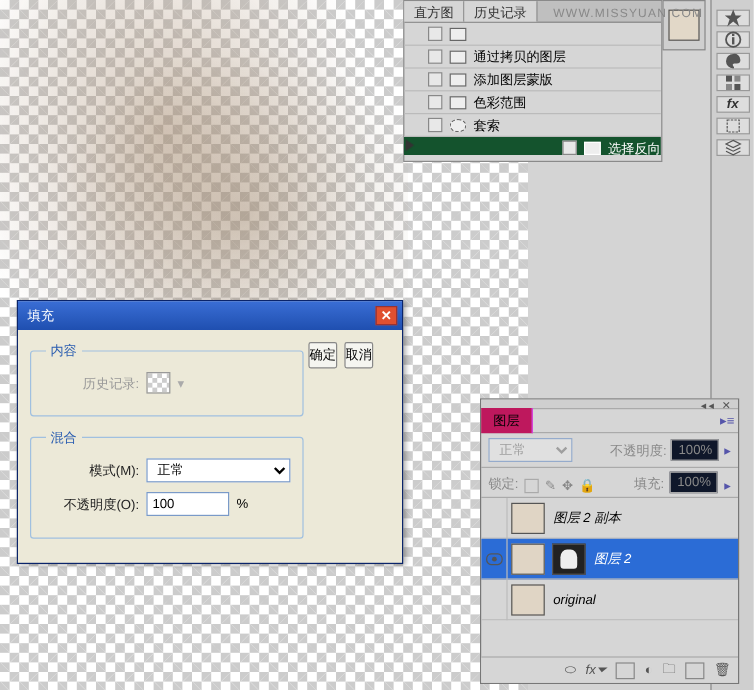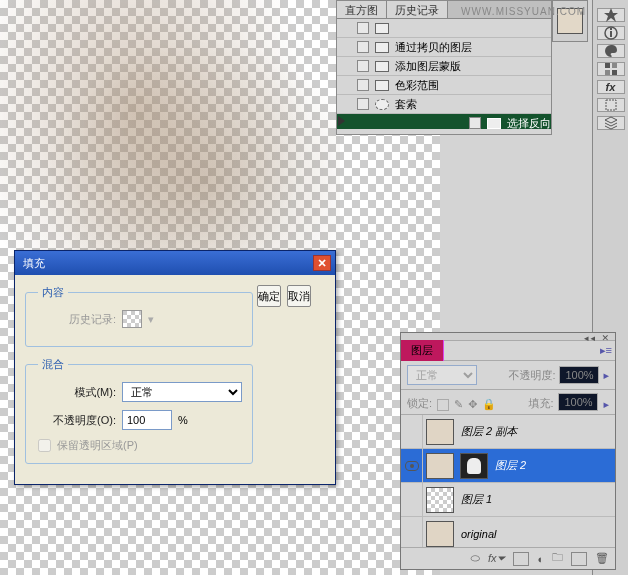--- a/index.html
+++ b/index.html
@@ -230,27 +230,23 @@
         </div>
       </fieldset>
       <fieldset>
         <legend>混合</legend>
         <div class="form-row">
           <span class="form-label">模式(M):</span>
           <select><option>正常</option></select>
         </div>
         <div class="form-row">
           <span class="form-label">不透明度(O):</span>
-          <input type="text" style="width: 50px;" value="100">
+          <input type="text" style="width: 69px;" value="100">
           <span>%</span>
         </div>
-        <label class="chk">
-          <input type="checkbox" disabled="" style="">
-          <span>保留透明区域(P)</span>
-        </label>
       </fieldset>
     </div>
     <div class="dialog-right">
       <div class="dlg-btn">确定</div>
       <div class="dlg-btn">取消</div>
     </div>
   </div>
 </div>
 
 <div class="layers-panel">
@@ -288,25 +284,20 @@
     <div class="layer-row sel">
       <div class="vis-col">
           <span class="eye"></span>
         </div>
       <span class="thumb"></span>
       <span class="thumb mask"></span>
       <span class="layer-name">图层 2</span>
     </div>
     <div class="layer-row">
       <div class="vis-col"></div>
-      <span class="thumb chk-bg"></span>
-      <span class="layer-name">图层 1</span>
-    </div>
-    <div class="layer-row">
-      <div class="vis-col"></div>
       <span class="thumb"></span>
       <span class="layer-name">original</span>
     </div>
   </div>
   <div class="panel-footer">
     <span>⬭</span>
     <span style="font-style:italic">fx⏷</span>
     <span class="foot-ic"></span>
     <span>◐</span>
     <span>🗀</span>

